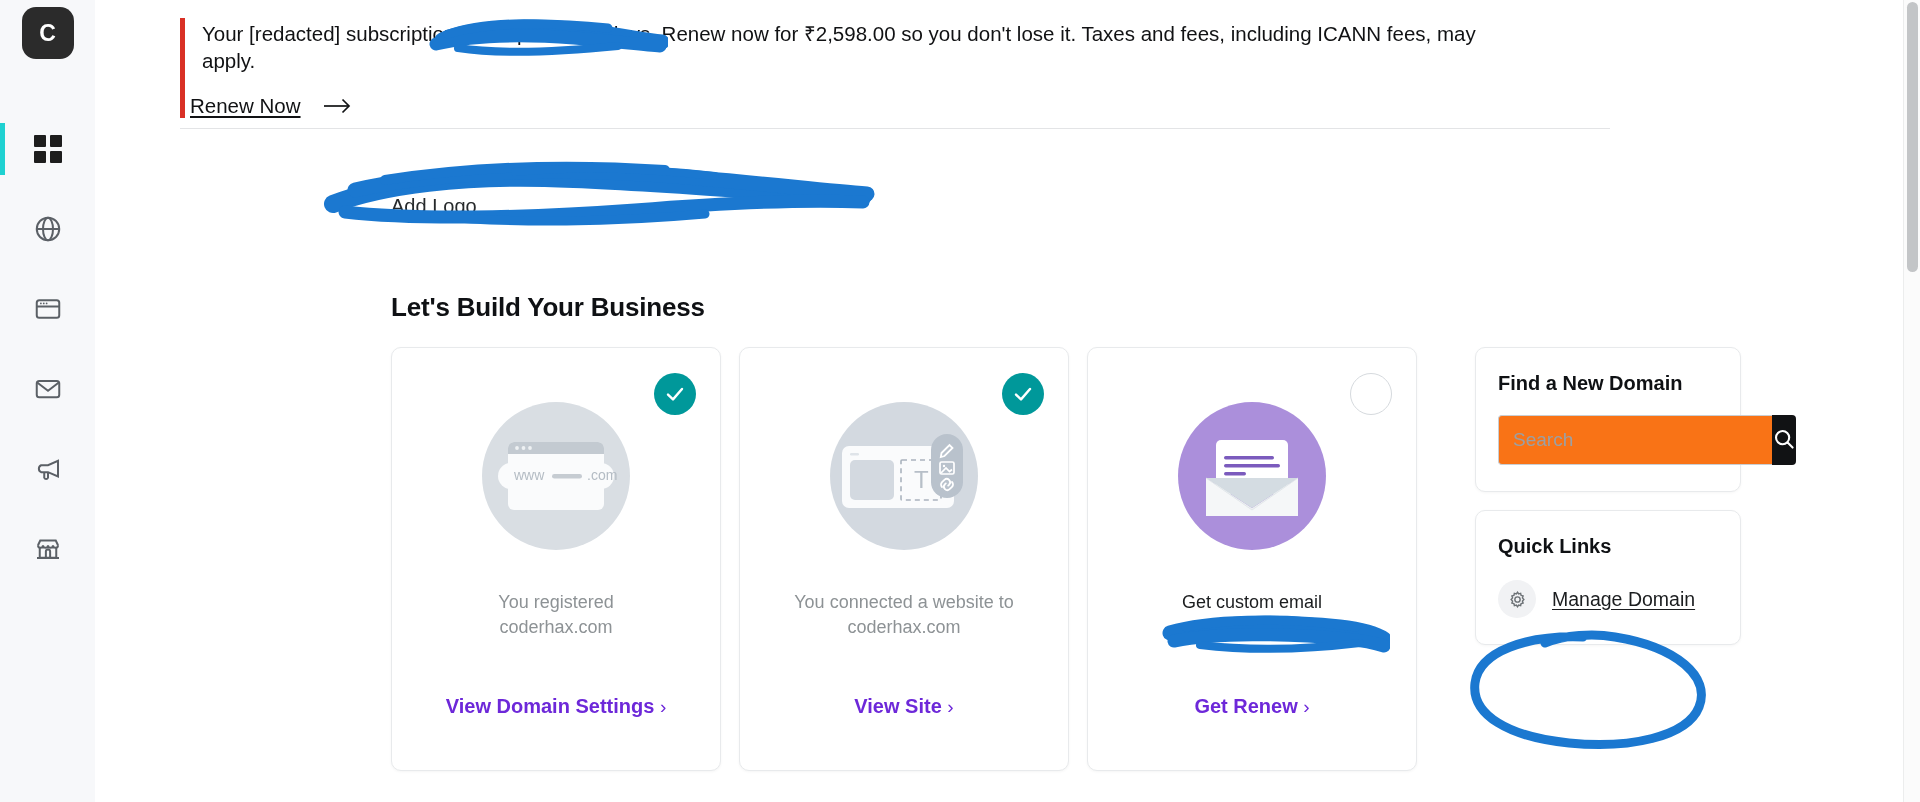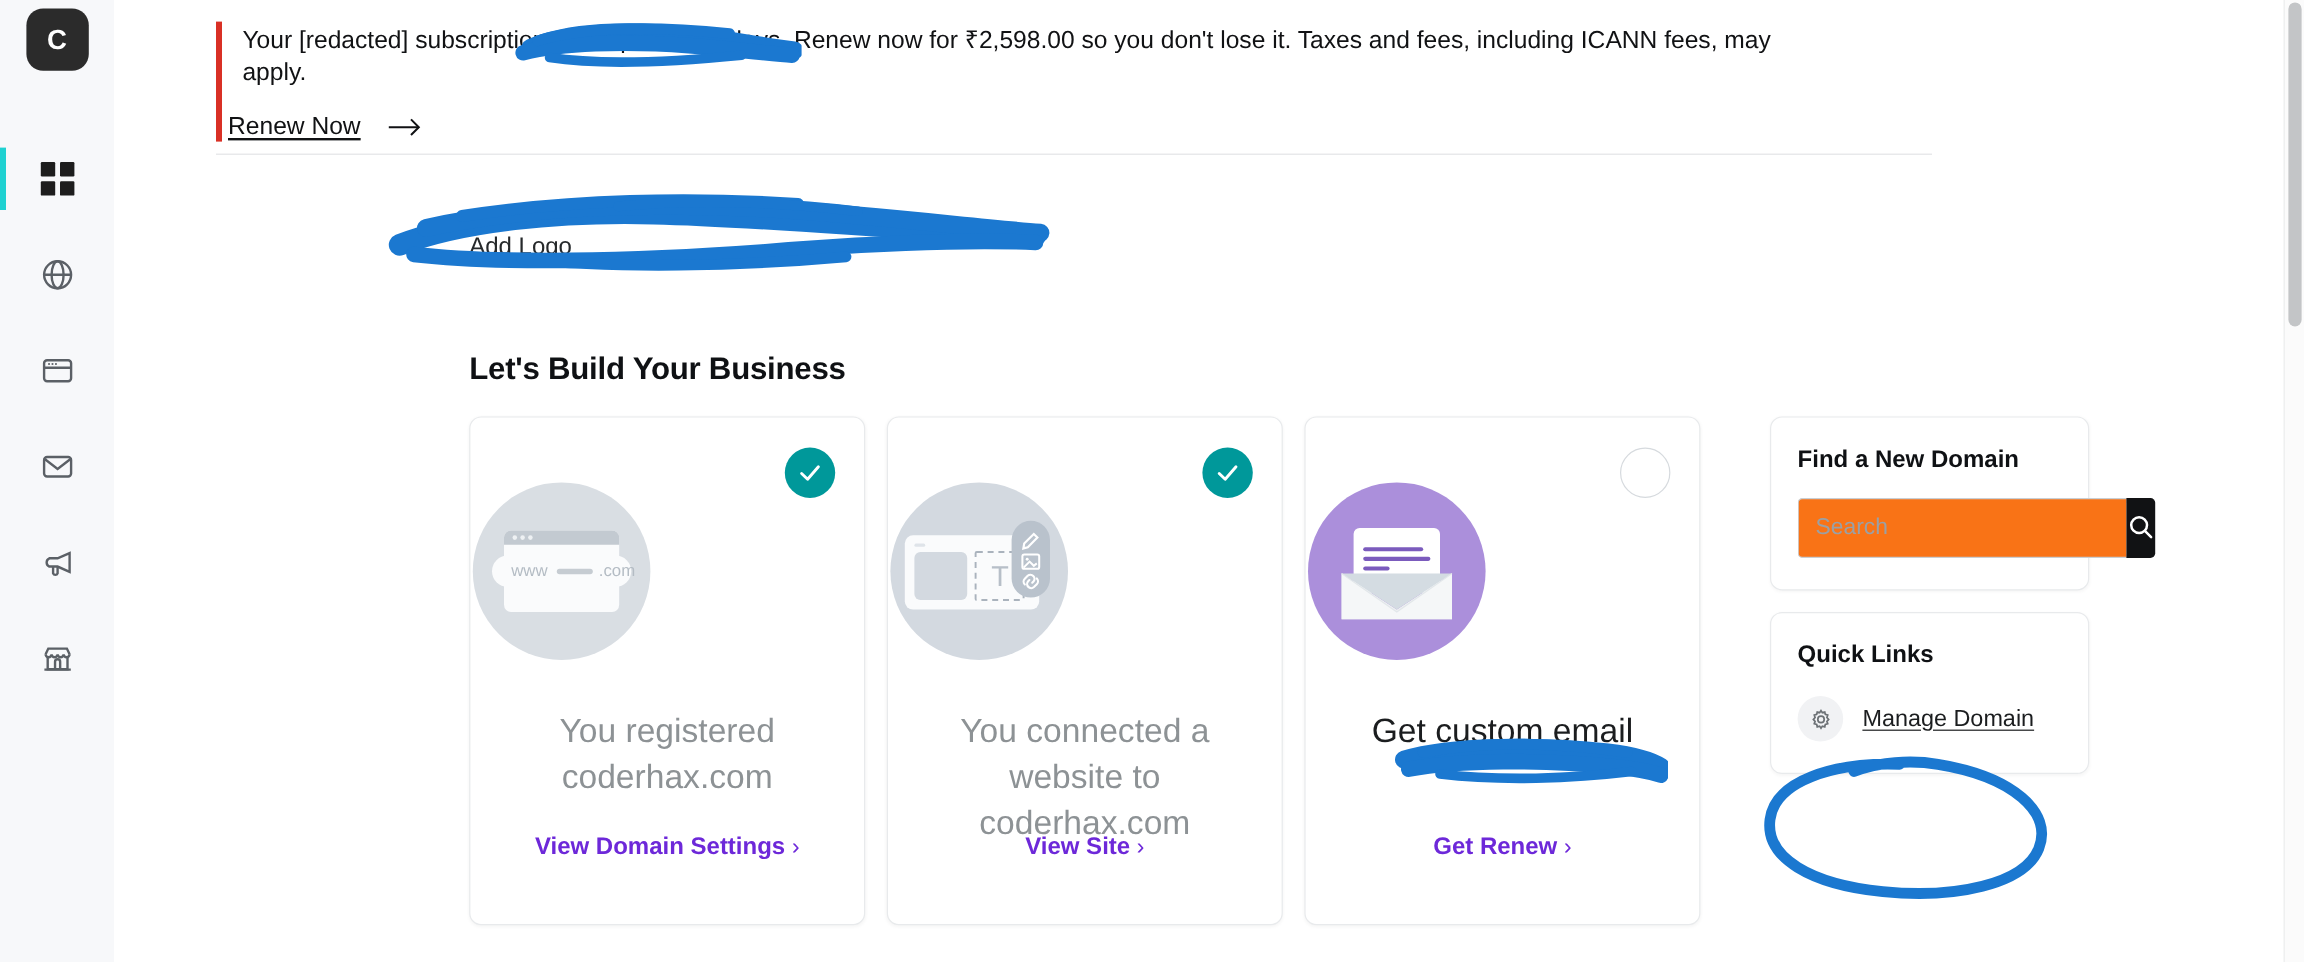--- a/index.html
+++ b/index.html
@@ -100,37 +100,37 @@
   .cards-wrap {
     margin-left: 296px; margin-top: 24px;
     display: flex; align-items: flex-start; gap: 18px;
   }
   .card {
     position: relative;
     width: 330px; height: 424px;
     background: #fff;
     border: 1px solid #e8eaec; border-radius: 10px;
     box-shadow: 0 1px 3px rgba(0,0,0,0.045);
-    display: flex; flex-direction: column; 
+    display: flex; flex-direction: column; align-items: center;
     padding-top: 52px;
   }
   .badge {
     position: absolute; top: 25px; right: 24px;
     width: 42px; height: 42px; border-radius: 50%;
     display: flex; align-items: center; justify-content: center;
   }
   .badge.done { background: #00989a; }
   .badge.done svg { width: 24px; height: 24px; }
   .badge.todo { background: #fff; border: 1.5px solid #d6dade; }
 
   .illus { width: 152px; height: 152px; position: relative; }
 
   .card-text {
     margin-top: 38px;
-    text-align: center; font-size: 28px; line-height: 1.38;
+    text-align: center; font-size: 18px; line-height: 1.38;
     color: #8d9295; padding: 0 24px;
   }
   .card-text.dark { color: #1b1d1f; }
   .card-link {
     position: absolute; bottom: 52px; left: 0; right: 0;
     text-align: center;
     font-size: 20px; font-weight: bold; color: #6d28d9;
     cursor: pointer;
   }
   .card-link .chev { font-weight: normal; font-size: 19px; }

